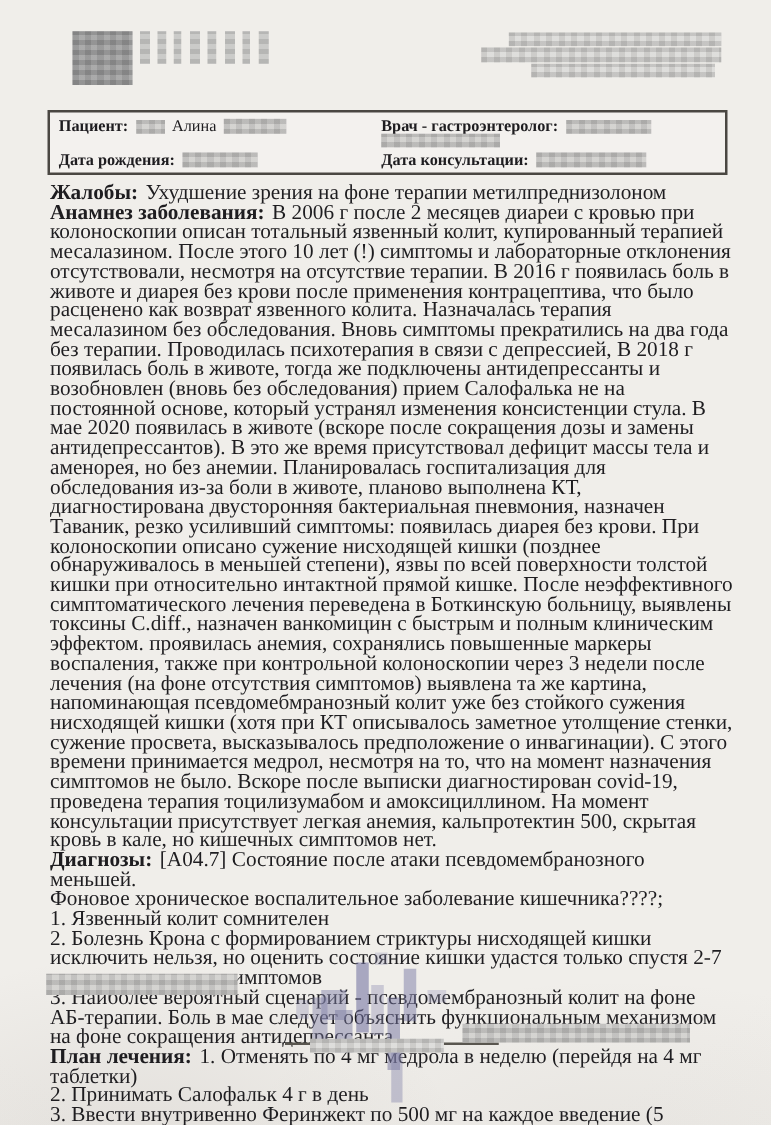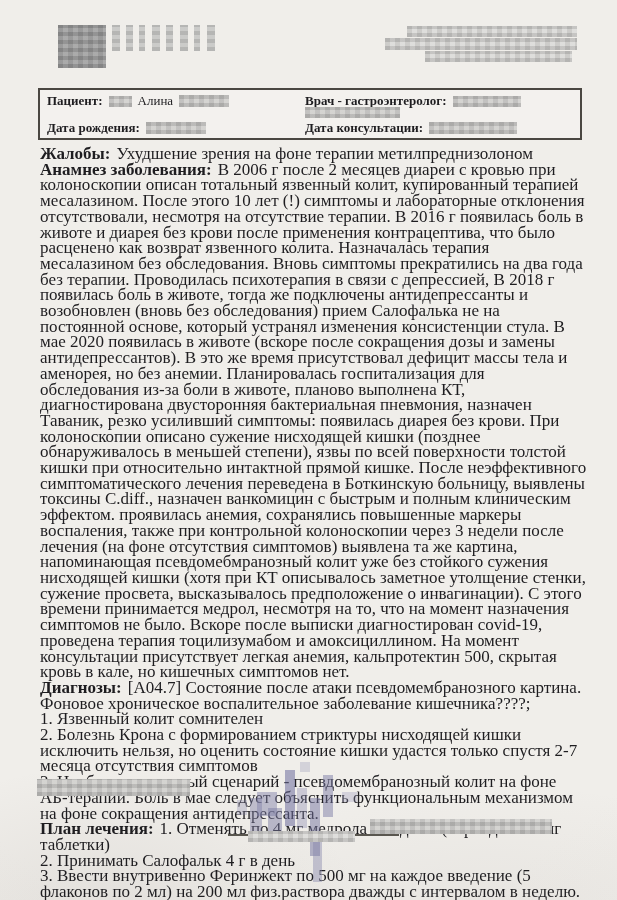--- a/index.html
+++ b/index.html
@@ -101,21 +101,21 @@
     </div>
     <div class="ib-row" style="left:265px; top:30px;">
       <b>Дата консультации:</b>
       <span class="pix" style="width:88px; height:12px;"></span>
     </div>
   </div>
 
   <div class="doc-body">
     <p class="para"><b class="lbl">Жалобы:</b><span>Ухудшение зрения на фоне терапии метилпреднизолоном</span></p>
     <p class="para"><b class="lbl">Анамнез заболевания:</b><span>В 2006 г после 2 месяцев диареи с кровью при колоноскопии описан тотальный язвенный колит, купированный терапией месалазином. После этого 10 лет (!) симптомы и лабораторные отклонения отсутствовали, несмотря на отсутствие терапии. В 2016 г появилась боль в животе и диарея без крови после применения контрацептива, что было расценено как возврат язвенного колита. Назначалась терапия месалазином без обследования. Вновь симптомы прекратились на два года без терапии. Проводилась психотерапия в связи с депрессией, В 2018 г появилась боль в животе, тогда же подключены антидепрессанты и возобновлен (вновь без обследования) прием Салофалька не на постоянной основе, который устранял изменения консистенции стула. В мае 2020 появилась в животе (вскоре после сокращения дозы и замены антидепрессантов). В это же время присутствовал дефицит массы тела и аменорея, но без анемии. Планировалась госпитализация для обследования из-за боли в животе, планово выполнена КТ, диагностирована двусторонняя бактериальная пневмония, назначен Таваник, резко усиливший симптомы: появилась диарея без крови. При колоноскопии описано сужение нисходящей кишки (позднее обнаруживалось в меньшей степени), язвы по всей поверхности толстой кишки при относительно интактной прямой кишке. После неэффективного симптоматического лечения переведена в Боткинскую больницу, выявлены токсины C.diff., назначен ванкомицин с быстрым и полным клиническим эффектом. проявилась анемия, сохранялись повышенные маркеры воспаления, также при контрольной колоноскопии через 3 недели после лечения (на фоне отсутствия симптомов) выявлена та же картина, напоминающая псевдомебмранозный колит уже без стойкого сужения нисходящей кишки (хотя при КТ описывалось заметное утолщение стенки, сужение просвета, высказывалось предположение о инвагинации). С этого времени принимается медрол, несмотря на то, что на момент назначения симптомов не было. Вскоре после выписки диагностирован covid-19, проведена терапия тоцилизумабом и амоксициллином. На момент консультации присутствует легкая анемия, кальпротектин 500, скрытая кровь в кале, но кишечных симптомов нет.</span></p>
-    <p class="para"><b class="lbl">Диагнозы:</b><span>[A04.7] Состояние после атаки псевдомембранозного картина.</span></p>
+    <p class="para"><b class="lbl">Диагнозы:</b><span>[A04.7] Состояние после атаки псевдомембранозного меньшей.</span></p>
     <p class="para"><span>Фоновое хроническое воспалительное заболевание кишечника????;</span></p>
     <p class="para"><span>1. Язвенный колит сомнителен</span></p>
     <p class="para"><span>2. Болезнь Крона с формированием стриктуры нисходящей кишки исключить нельзя, но оценить состояние кишки удастся только спустя 2-7 месяца отсутствия симптомов</span></p>
     <p class="para"><span>3. Наиболее вероятный сценарий - псевдомембранозный колит на фоне АБ-терапии. Боль в мае следует объяснить функциональным механизмом на фоне сокращения антидепрессанта.</span></p>
     <p class="para"><b class="lbl">План лечения:</b><span>1. Отменять по 4 мг медрола в неделю (перейдя на 4 мг таблетки)</span></p>
     <p class="para"><span>2. Принимать Салофальк 4 г в день</span></p>
     <p class="para"><span>3. Ввести внутривенно Феринжект по 500 мг на каждое введение (5 флаконов по 2 мл) на 200 мл физ.раствора дважды с интервалом в неделю.</span></p>
     <p class="para gap-before"><span>При отсутствии симптомов через 8 месяца проверить кальпротектин и переоценить ситуацию.</span></p>
     <p class="para"><b class="lbl">Трудоспособность:</b><span>Не работает</span></p>
   </div>

